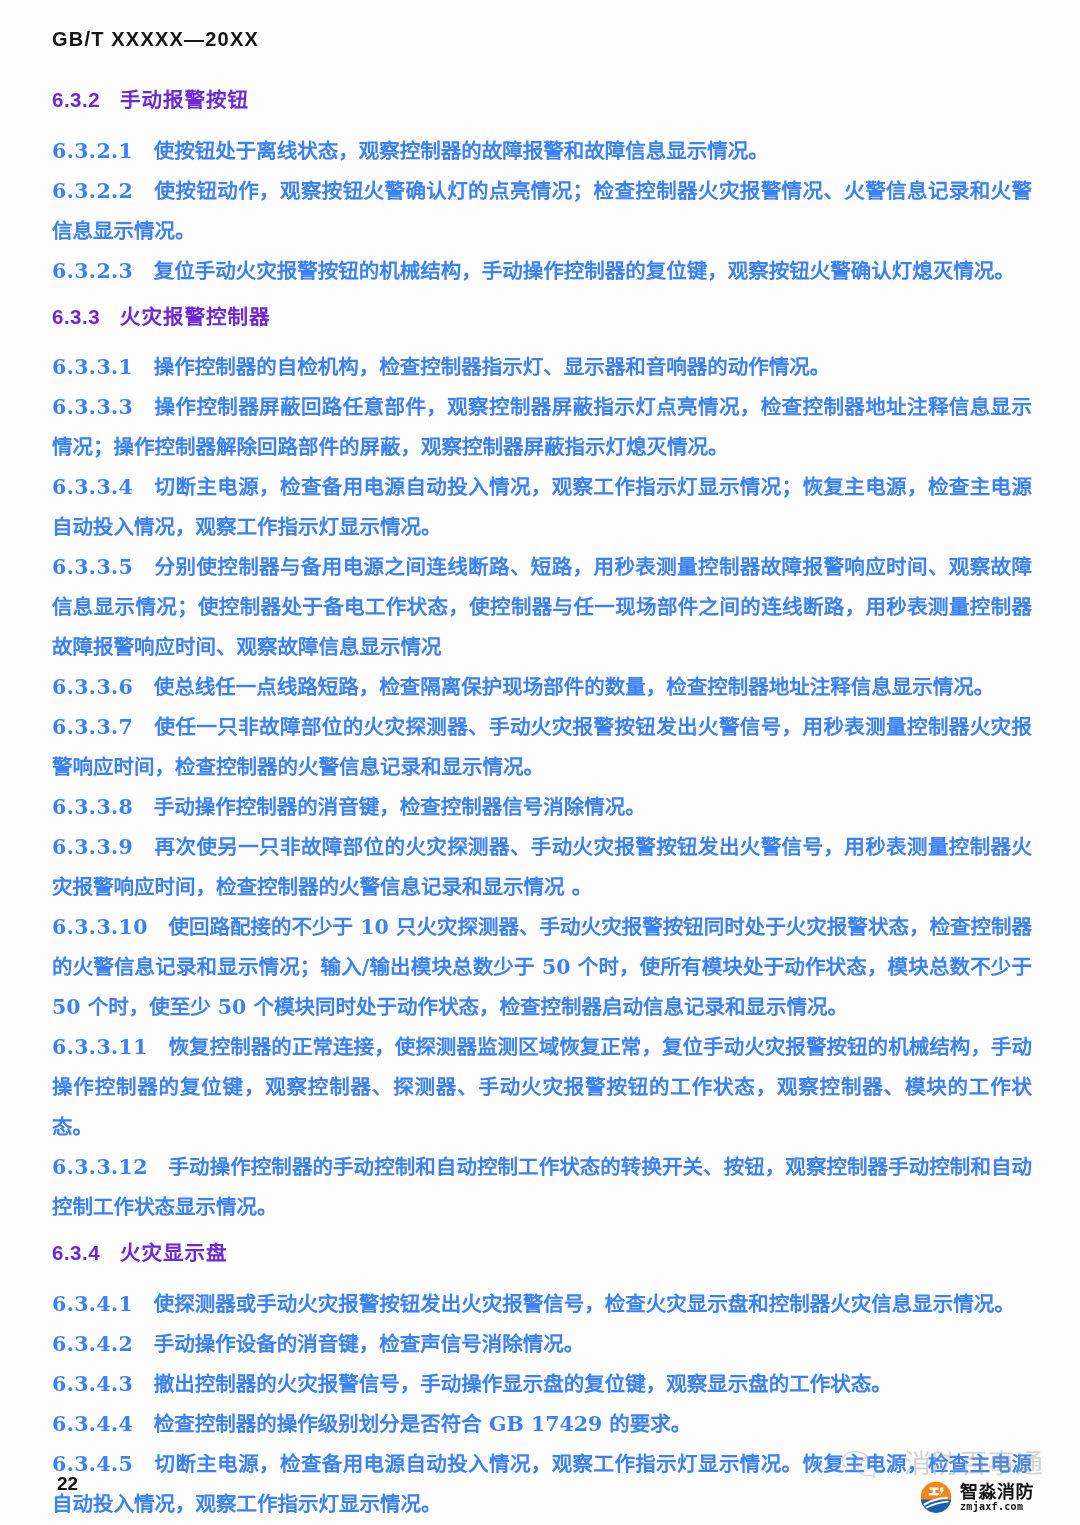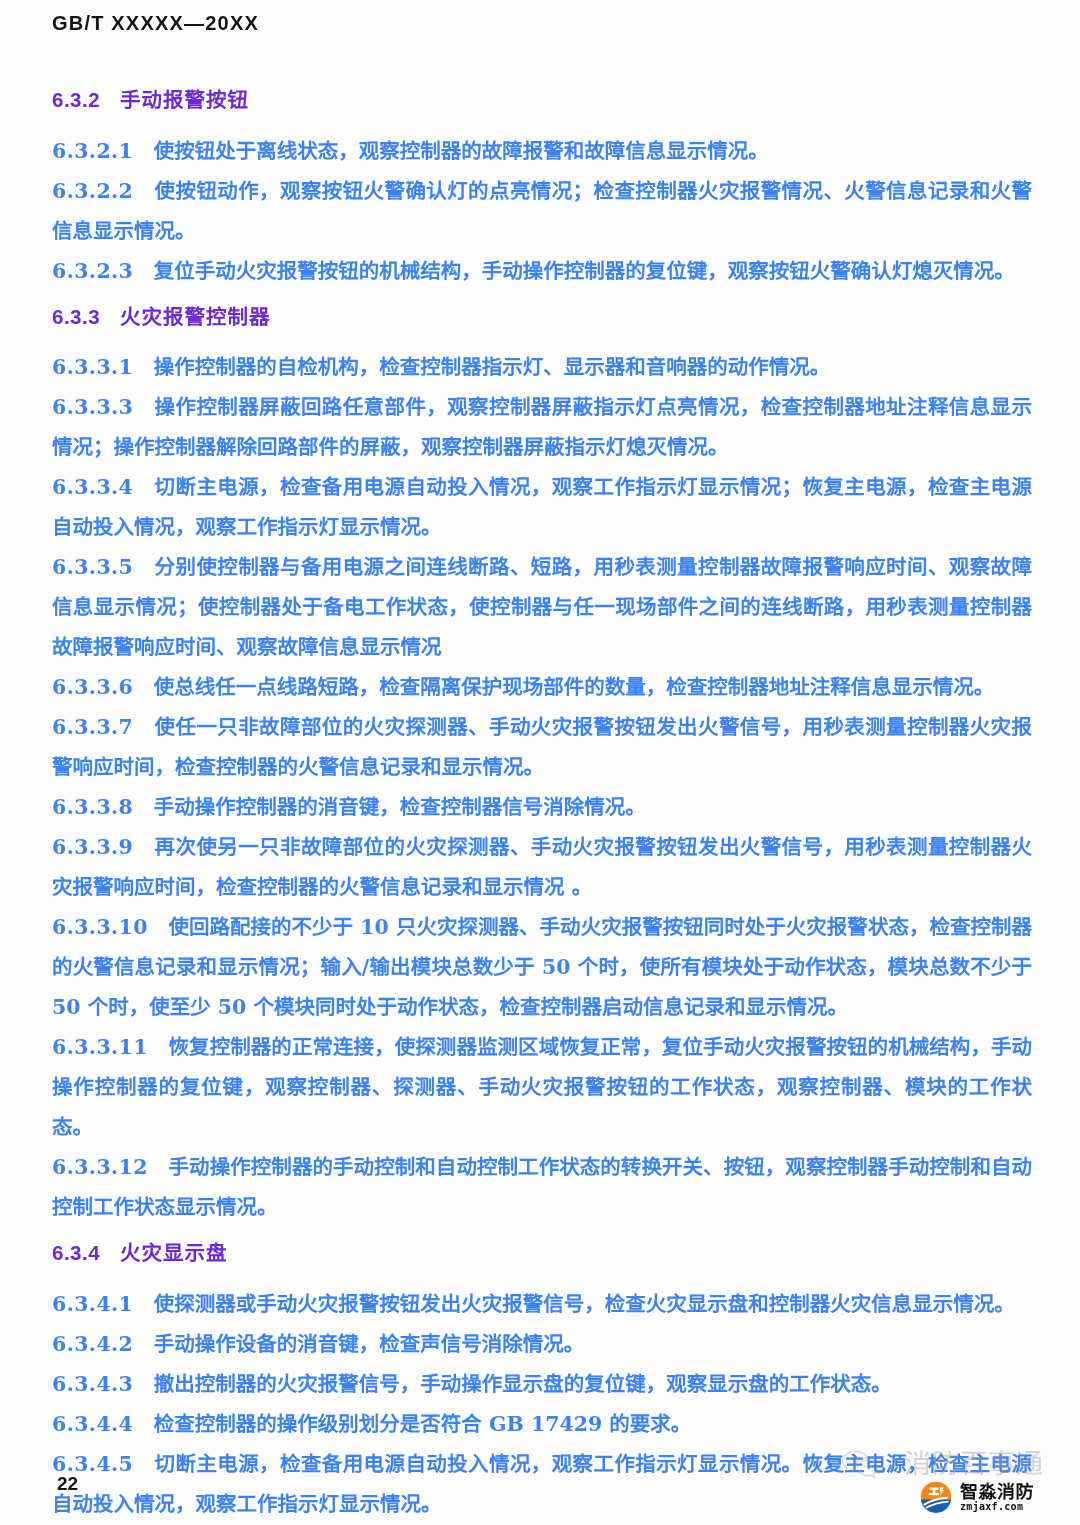--- a/index.html
+++ b/index.html
@@ -14,21 +14,21 @@
     background: #fdfdfd;
     overflow: hidden;
     font-family: "DejaVu Serif", "Liberation Serif", serif;
     color: #141414;
   }
 
   
   .doc-header {
     position: absolute;
     left: 52px;
-    top: 12px;
+    top: 28px;
     font-family: "Liberation Sans", "DejaVu Sans", sans-serif;
     font-weight: 700;
     font-size: 20px;
     letter-spacing: 1.2px;
     color: #151515;
   }
 
   
   .body-col {
     position: absolute;

